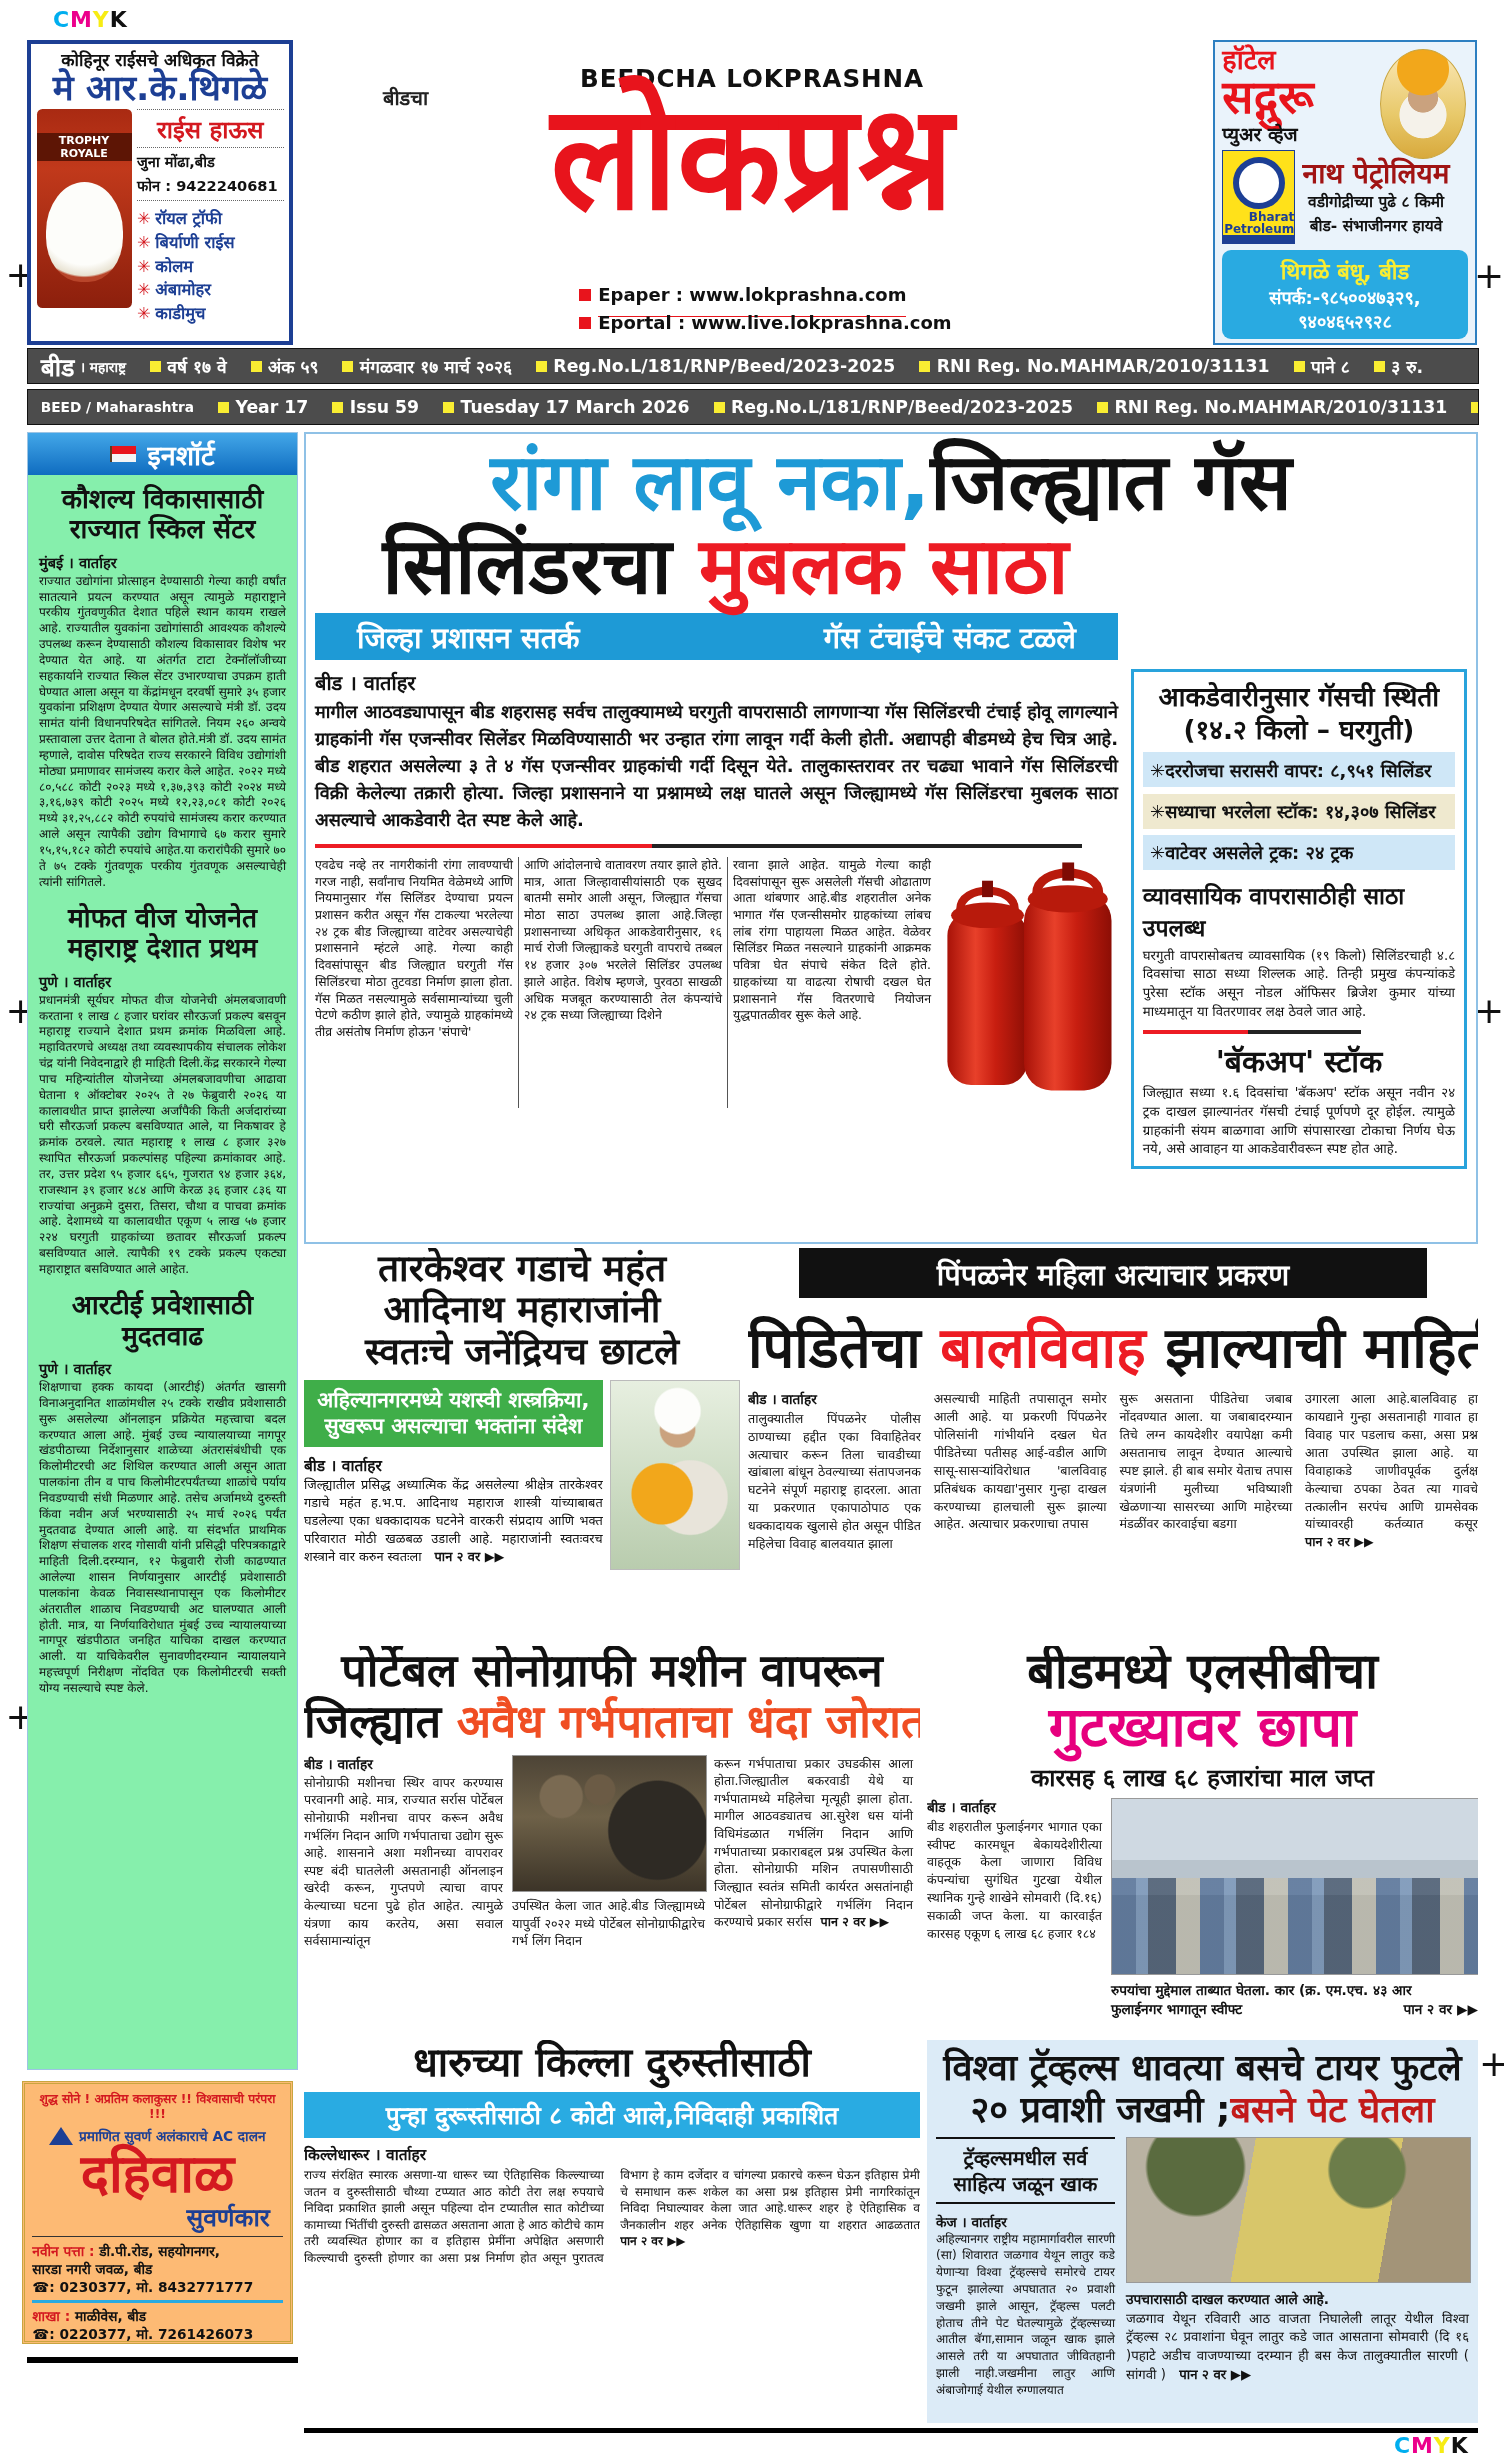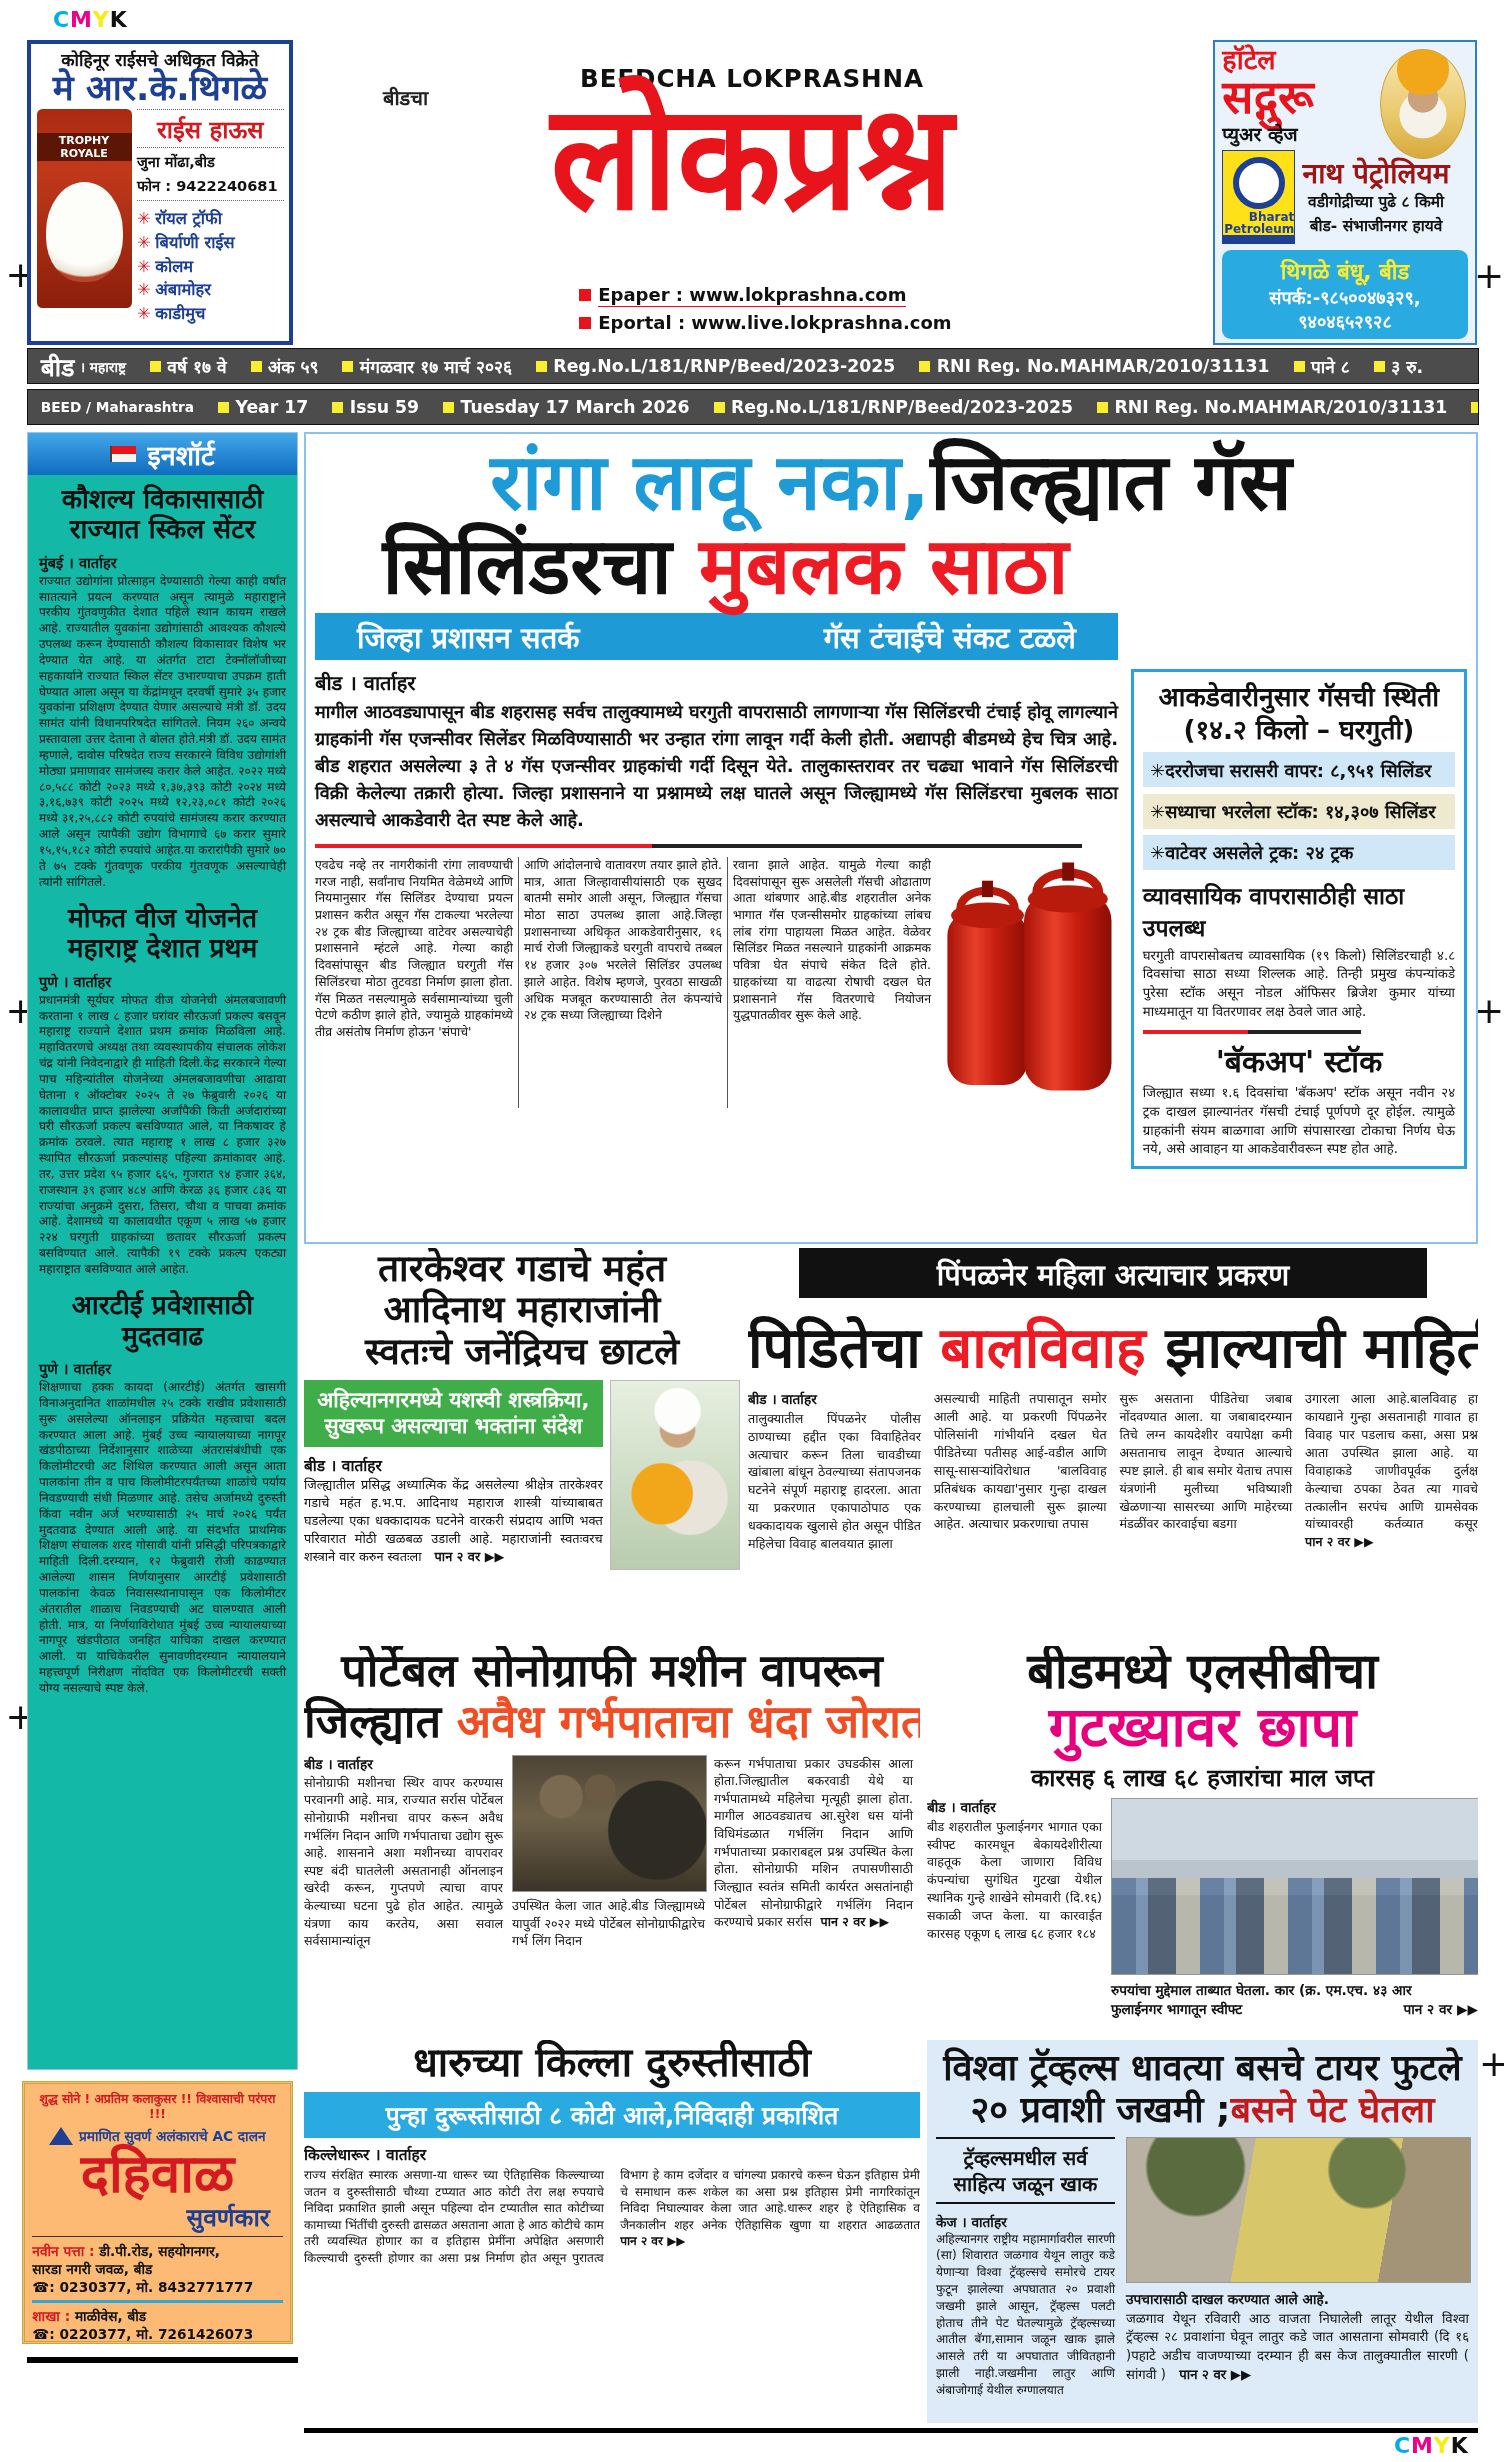--- a/index.html
+++ b/index.html
@@ -24,21 +24,21 @@
   .left-ad li{font-size:16.4px;font-weight:bold;color:#1d3f94;line-height:1.45;}
   .left-ad li .st{color:#d41920;margin-right:4.6px;}
   
   .masthead{left:296px;top:40px;width:912px;height:305px;text-align:center;}
   .mh-city{position:absolute;left:87px;top:44px;font-size:20px;font-weight:bold;color:#222;}
   .mh-tag{position:absolute;left:0;right:0;top:24px;font-size:24.6px;font-weight:bold;letter-spacing:0.9px;color:#111;}
   .mh-logo{position:absolute;left:0;right:0;top:44px;font-size:135px;line-height:1.1;font-weight:bold;color:#e8141c;transform:scaleY(1.08);white-space:nowrap;}
   .mh-links{position:absolute;left:283px;top:244px;text-align:left;}
   .mh-links div{font-size:18px;font-weight:bold;color:#111;margin-bottom:7.3px;}
   .mh-links .sq{display:inline-block;width:12px;height:12px;background:#e8141c;margin-right:7.3px;}
-  .mh-links .u{border-bottom:1.8px solid #e8141c;padding-bottom:1px;}
+  .mh-links .u{border-bottom:1.8px solid #e8141c;padding-bottom:11px;}
   
   .right-ad{left:1213px;top:40px;width:264px;height:305px;box-sizing:border-box;border:2.7px solid #2d7fc1;background:#eaf3fb;padding:3.6px 7.3px;}
   .right-ad .h1{color:#e8141c;font-weight:bold;font-size:27px;line-height:1;}
   .right-ad .h2{color:#e8141c;font-weight:bold;font-size:46px;line-height:1.05;}
   .right-ad .veg{font-size:19px;font-weight:bold;color:#111;}
   .saint{position:absolute;right:9px;top:7.3px;width:84px;height:108px;border-radius:50%;border:1.8px solid #c9a53f;background:
     radial-gradient(circle at 50% 18%,#f2a71b 0 26%,transparent 27%),
     radial-gradient(circle at 50% 44%,#caa27e 0 20%,transparent 21%),
     radial-gradient(circle at 50% 60%,#f5f2ea 0 30%,transparent 31%),
     linear-gradient(180deg,#fbe8b8 0%,#e8c96a 60%,#d8a93c 100%);}
@@ -52,21 +52,21 @@
   .thigale .n{color:#f9ed32;font-weight:bold;font-size:22px;}
   .thigale .c1{color:#fff;font-weight:bold;font-size:18px;}
   
   .dbar{left:27px;width:1452px;height:36px;background:#4c4c4c;border:1.8px solid #111;box-sizing:border-box;color:#fff;display:flex;align-items:center;gap:24px;padding:0 12.8px;white-space:nowrap;overflow:hidden;}
   .dbar .sq{display:inline-block;width:11px;height:11px;background:#f9ed32;margin-right:6.4px;flex:none;}
   .dbar .it{display:flex;align-items:center;font-weight:bold;font-size:17.3px;}
   .dbar .place-big{font-size:24.6px;font-weight:bold;}
   .dbar .place-sm{font-size:13.7px;margin-left:5.5px;}
   .bar1{top:348px;} .bar2{top:389px;}
   
-  .sidebar{left:27px;top:432px;width:271px;height:1638px;background:#14b8a6;border:0.9px solid #9cc4e4;box-sizing:border-box;overflow:hidden;}
+  .sidebar{left:27px;top:432px;width:271px;height:1638px;background:#86efac;border:0.9px solid #9cc4e4;box-sizing:border-box;overflow:hidden;}
   .sb-head{height:42px;background:linear-gradient(180deg,#43a7e8 0%,#0f6cc0 100%);display:flex;align-items:center;justify-content:center;gap:11px;color:#fff;font-size:27px;font-weight:bold;}
   .flagico{width:24px;height:16.4px;border-left:2.7px solid #5a3d20;background:linear-gradient(180deg,#e8141c 0 50%,#f4f4f4 50% 100%);}
   .sb-art{padding:9px 11px 3.6px;}
   .sb-title{font-size:26.4px;font-weight:bold;text-align:center;line-height:1.15;}
   .sb-date{font-size:14.6px;font-weight:bold;margin:7.3px 0 1.8px;}
   .sb-body{font-size:12px;line-height:1.32;text-align:justify;}
   
   .gold-ad{left:22px;top:2081px;width:271px;height:263px;box-sizing:border-box;border:3.6px double #c9a53f;background:#fdba74;padding:5.5px 7.3px;overflow:hidden;}
   .gold-ad .l1{color:#d41920;font-weight:bold;font-size:12.3px;text-align:center;}
   .gold-ad .bisrow{display:flex;align-items:center;gap:5.5px;margin-top:5.5px;justify-content:center;}

